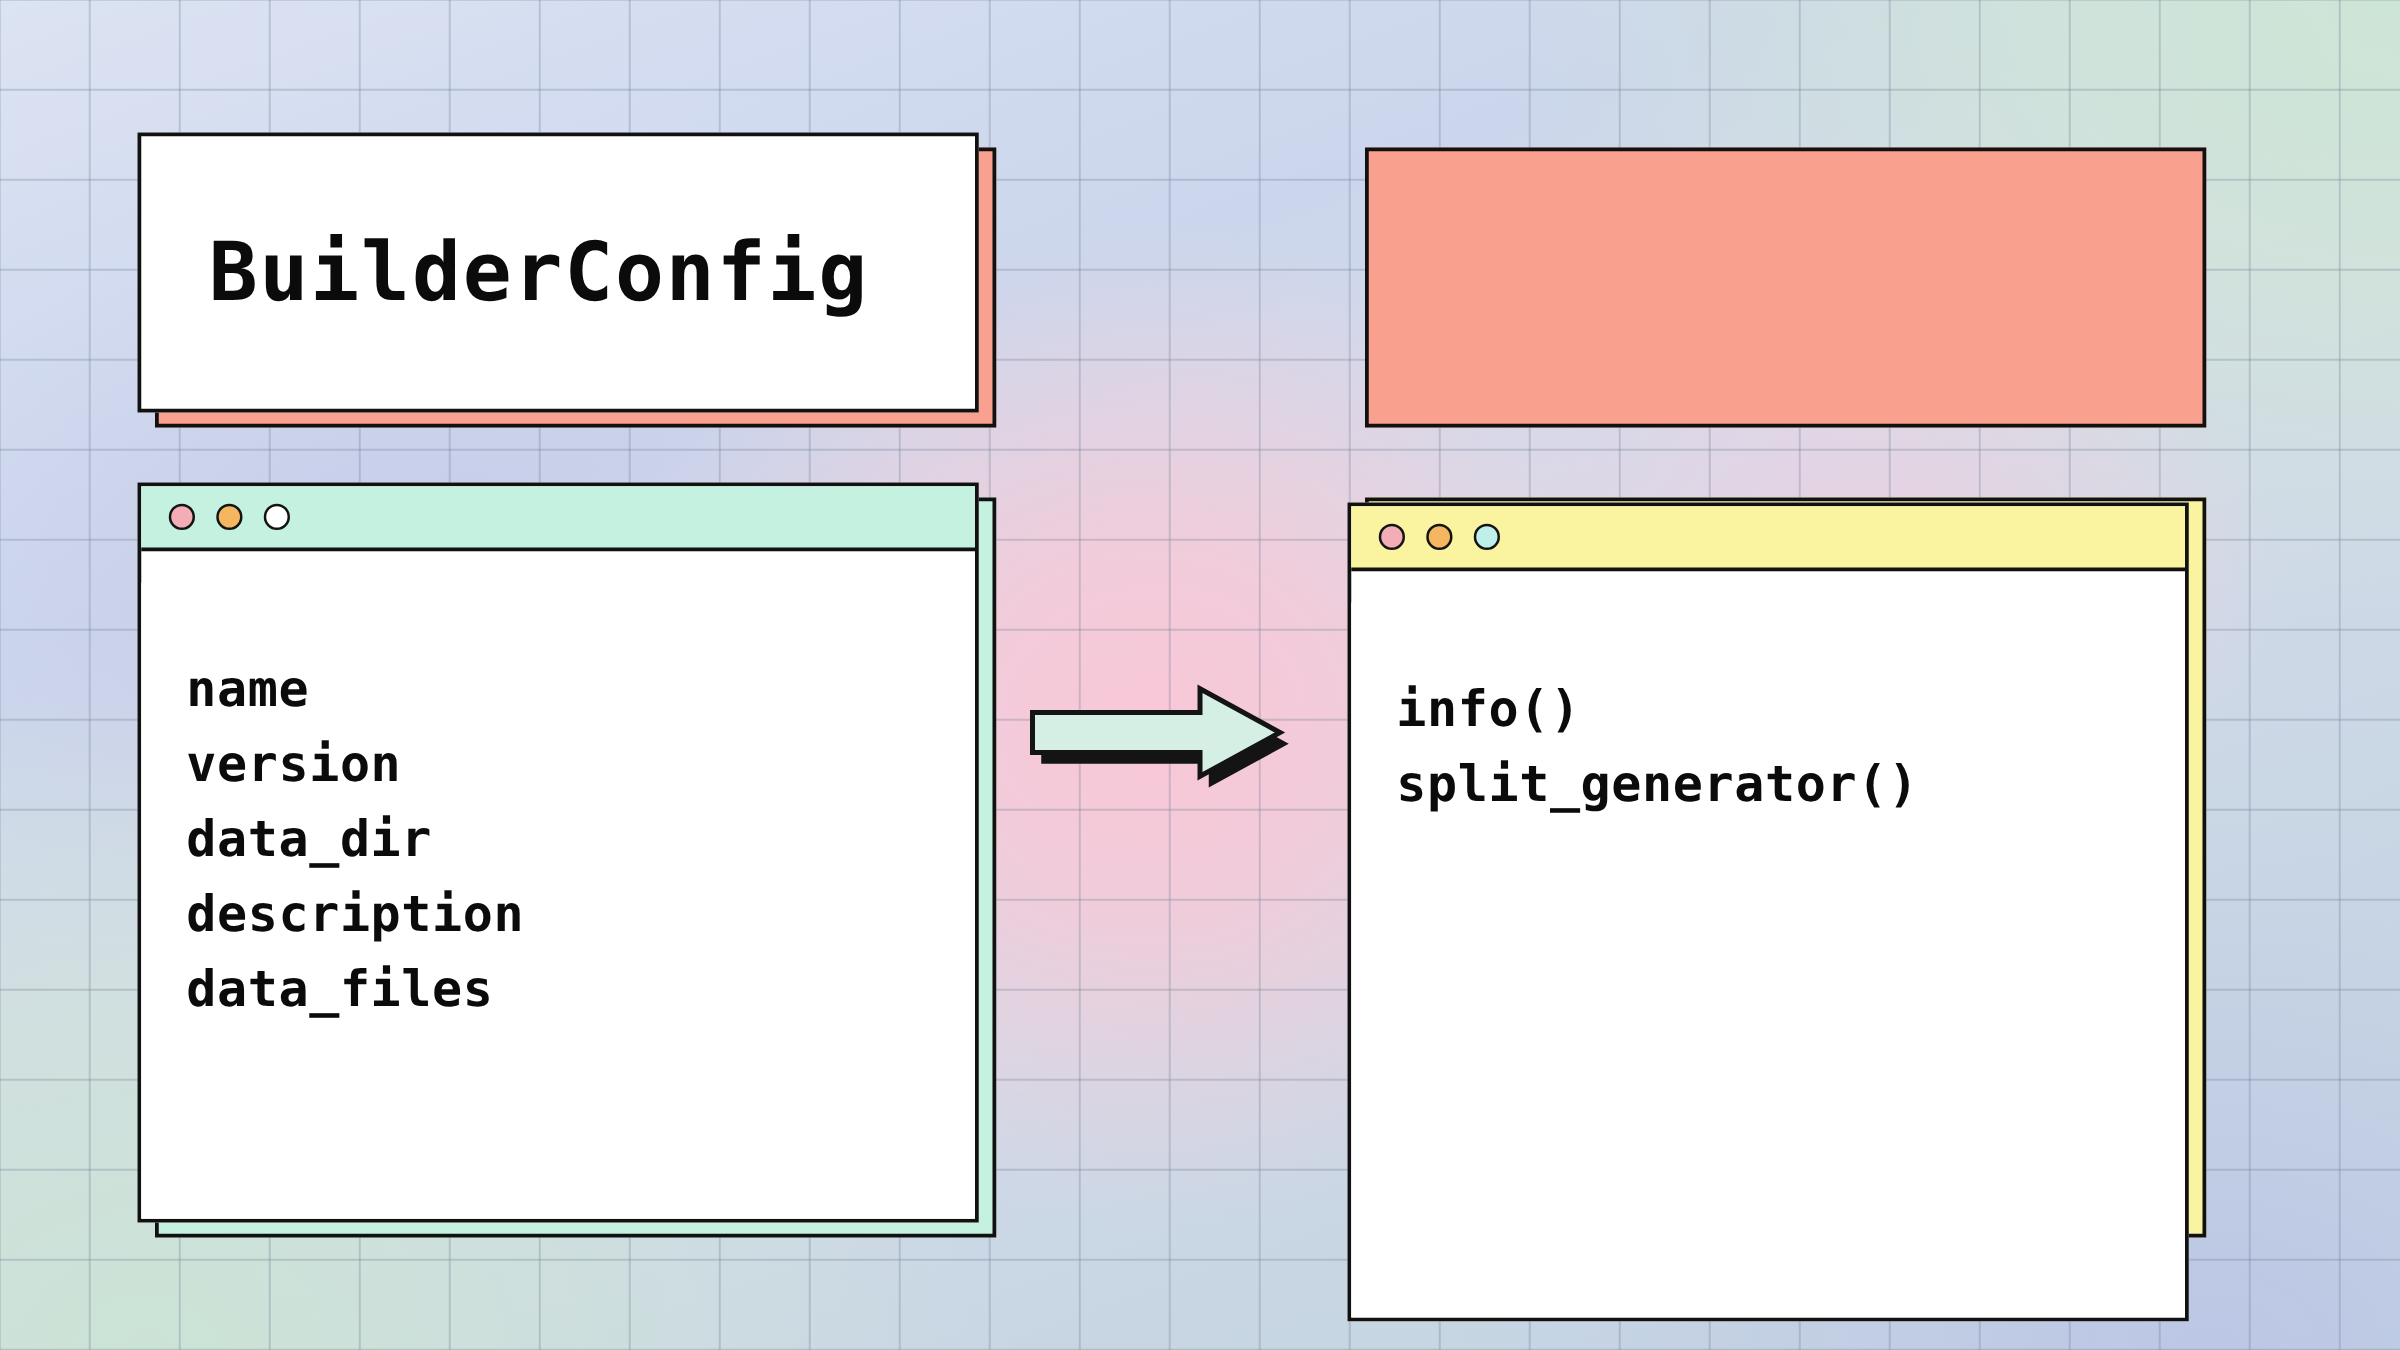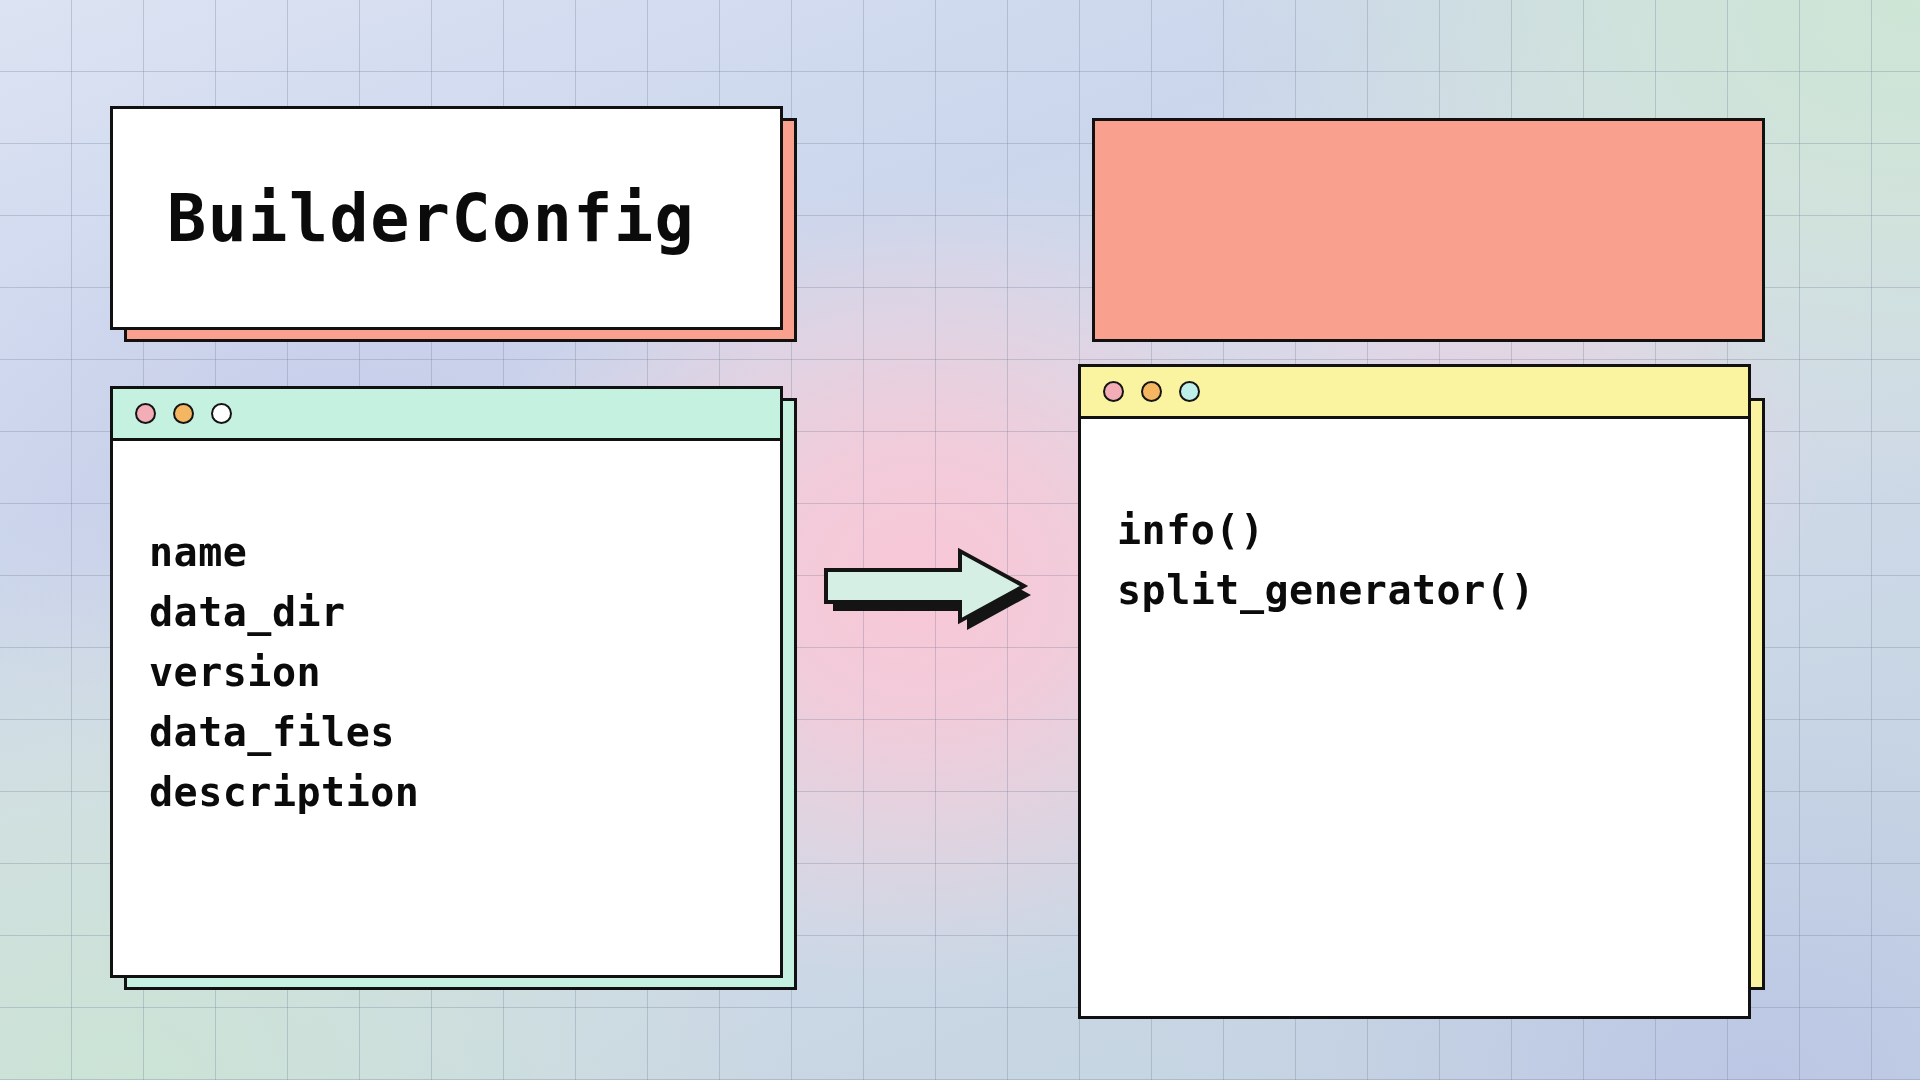--- a/index.html
+++ b/index.html
@@ -194,32 +194,32 @@
   <div class="card-shadow" style="left:124px; top:398px; width:673px; height:592px; background:#C5F2E0;"></div>
   <div class="card window" style="left:110px; top:386px; width:673px; height:592px;">
     <div class="titlebar" style="background:#C5F2E0;">
       <span class="dot" style="background:#F3ADB6;"></span>
       <span class="dot" style="background:#F5B661;"></span>
       <span class="dot" style="background:#FFFFFF;"></span>
     </div>
     <div class="window-body">
       <ul class="member-list">
         <li class="member">name</li>
+        <li class="member">version</li>
         <li class="member">data_dir</li>
-        <li class="member">version</li>
+        <li class="member">description</li>
         <li class="member">data_files</li>
-        <li class="member">description</li>
       </ul>
     </div>
   </div>
 
   <div class="card-shadow" style="left:1092px; top:118px; width:673px; height:224px; background:#F9A18E;"></div>
 
   <div class="card-shadow" style="left:1092px; top:398px; width:673px; height:592px; background:#FAF4A0;"></div>
-  <div class="card window" style="left:1078px; top:364px; width:673px; height:655px;">
+  <div class="card window" style="left:1078px; top:402px; width:673px; height:655px;">
     <div class="titlebar" style="background:#FAF4A0;">
       <span class="dot" style="background:#F3ADB6;"></span>
       <span class="dot" style="background:#F5B661;"></span>
       <span class="dot" style="background:#BFEFE9;"></span>
     </div>
     <div class="window-body">
       <ul class="member-list">
         <li class="member">info()</li>
         <li class="member">split_generator()</li>
       </ul>

